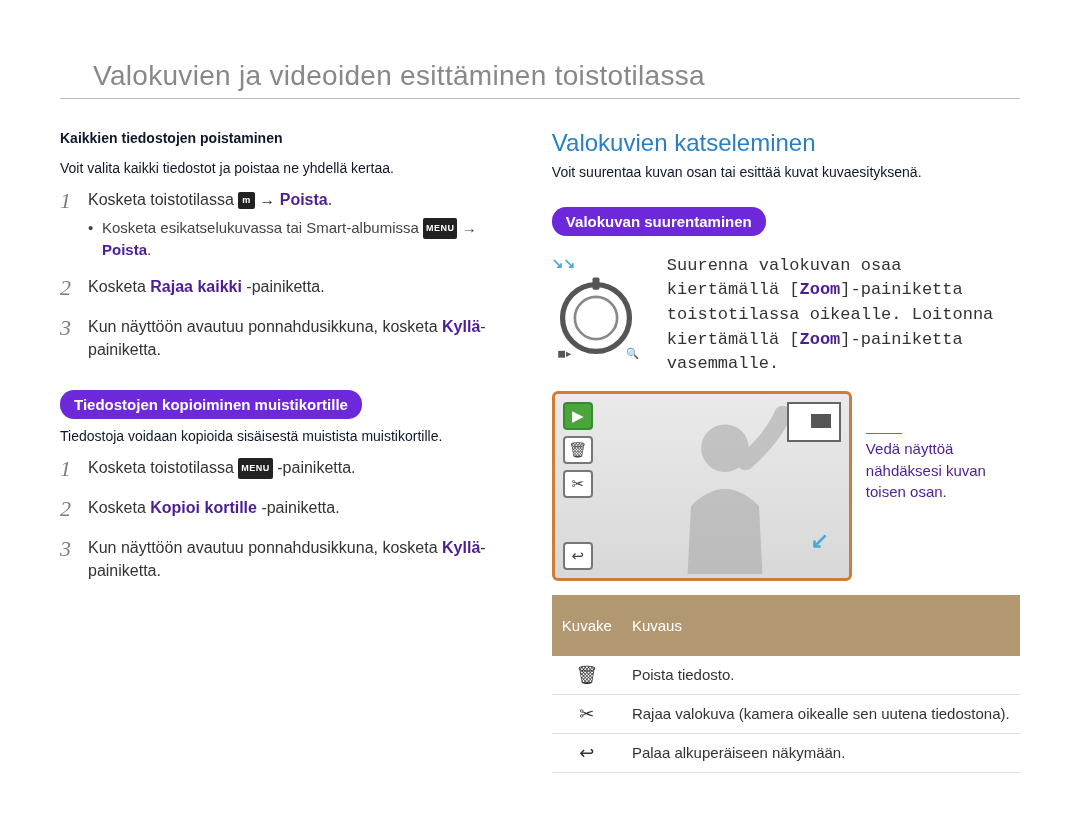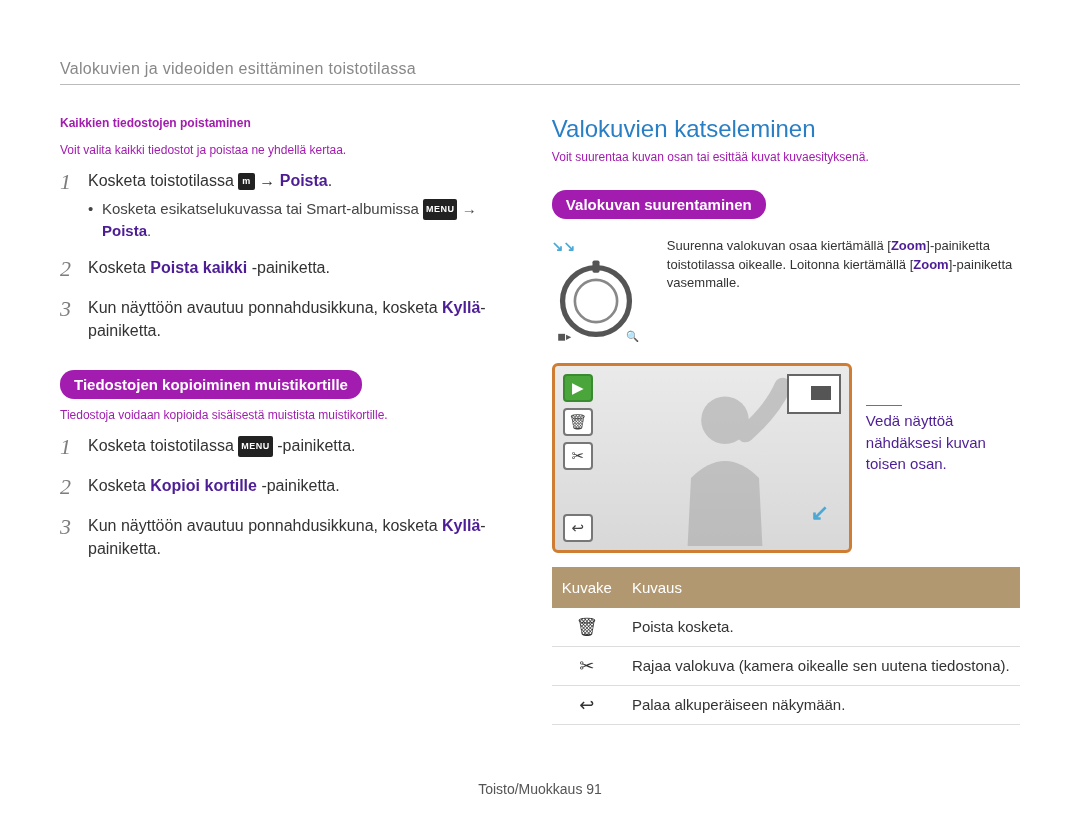--- a/index.html
+++ b/index.html
@@ -1,64 +1,64 @@
 <!DOCTYPE html>
 <html><head>
 <meta charset="utf-8">
 <style>
   * { box-sizing: border-box; margin: 0; padding: 0; }
   html, body { width: 1080px; height: 815px; background: #fff; font-family: Arial, Helvetica, sans-serif; color: #333; }
   .page { padding: 60px 60px 20px 60px; }
-  .section-header { font-size: 16px; color: #888; font-weight: 300; letter-spacing: .3px; }
+  .section-header { font-size: 28px; color: #888; font-weight: 300; letter-spacing: .3px; margin-left: 33px; }
   .rule { border: 0; border-top: 1px solid #bbb; margin: 6px 0 30px 0; }
   .cols { display: flex; gap: 46px; }
   .col { flex: 1; }
   .col-right { flex: 1.05; }
 
   .bold { font-weight: 700; color: #4c1d95; }
-  .para { font-size: 12px; color: #a21caf; line-height: 1.4; margin-bottom: 10px; }
+  .para { font-size: 14px; color: #0f172a; line-height: 1.4; margin-bottom: 10px; }
 
   .steps { list-style: none; counter-reset: none; }
   .step { display: flex; gap: 10px; margin-bottom: 14px; }
   .step-num { font-family: Georgia, 'Times New Roman', serif; font-style: italic; font-size: 22px; color: #7d7d7d; width: 18px; flex-shrink: 0; }
   .step-body { font-size: 16px; line-height: 1.45; color: #333; }
   .sub { margin: 6px 0 0 0; padding-left: 14px; position: relative; font-size: 15px; color: #444; }
   .sub::before { content: "•"; position: absolute; left: 0; top: 0; }
 
   .menu-badge, .m-badge { display: inline-block; background: #222; color: #fff; font-size: 9px; font-weight: 700; padding: 4px 3px; border-radius: 2px; vertical-align: 2px; letter-spacing: .5px; }
   .m-badge { padding: 2px 4px; }
 
-  .pill { display: inline-block; background: #a21caf; color: #fff; padding: 6px 14px; border-radius: 14px; font-size: 15px; font-weight: 700; margin: 14px 0 8px 0; }
+  .pill { display: inline-block; background: #6d28d9; color: #fff; padding: 6px 14px; border-radius: 14px; font-size: 15px; font-weight: 700; margin: 14px 0 8px 0; }
 
   .h2 { font-size: 24px; color: #2a7fc4; font-weight: 400; margin-bottom: 6px; }
 
   
   .zoom-fig { display: flex; gap: 10px; margin: 10px 0 14px 0; align-items: flex-start; }
   .zoom-dial-wrap { width: 105px; flex-shrink: 0; }
   .zoom-arrow { color: #4aa9d6; font-size: 14px; font-weight: 700; }
   .zoom-dial { width: 88px; height: 88px; margin-top: 2px; }
-  .zoom-desc { font-size: 13px; line-height: 1.45; color: #333; }
+  .zoom-desc { font-size: 17px; line-height: 1.45; color: #333; font-family: Liberation Mono, monospace; }
 
   
   .screen-row { display: flex; gap: 14px; align-items: flex-start; }
   .screen { width: 300px; height: 190px; border: 3px solid #cf7d32; border-radius: 6px; background: linear-gradient(#eaeaea, #d8d8d8); position: relative; overflow: hidden; }
   .silhouette { position: absolute; left: 58%; top: 52%; transform: translate(-50%,-50%); opacity: .6; }
   .icon-col { position: absolute; left: 8px; top: 8px; display: flex; flex-direction: column; gap: 6px; }
   .ibtn { width: 30px; height: 28px; border: 2px solid #777; border-radius: 4px; background: #fff; display: flex; align-items: center; justify-content: center; font-size: 15px; color: #444; }
   .ibtn.play { background: #4aa63b; border-color: #3a8a2f; color: #fff; }
   .ibtn.back { position: absolute; left: 8px; bottom: 8px; }
   .nav-box { position: absolute; right: 8px; top: 8px; width: 54px; height: 40px; border: 2px solid #666; background: #fff; }
   .nav-inner { position: absolute; left: 22px; top: 10px; width: 20px; height: 14px; background: #555; }
   .drag-arrow { position: absolute; right: 20px; bottom: 24px; color: #4aa9d6; font-size: 22px; font-weight: 700; }
   .caption-line { color: #4c1d95; font-size: 15px; line-height: 1.45; }
   .caption-rule { width: 36px; border-top: 1.5px solid #c25e0f; margin-top: 42px; margin-bottom: 4px; }
 
   
   table.icon-table { width: 100%; border-collapse: collapse; margin-top: 14px; font-size: 15px; }
-  table.icon-table th { background: #b29871; color: #fff; font-weight: 400; text-align: left; padding: 12px 10px; }
+  table.icon-table th { background: #b29871; color: #fff; font-weight: 400; text-align: left; padding: 22px 10px; }
   table.icon-table th:first-child { width: 66px; }
   table.icon-table td { padding: 8px 10px; border-bottom: 1px solid #ddd; vertical-align: middle; color: #333; }
   table.icon-table td.ic { text-align: center; font-size: 18px; }
 
   .footer { text-align: center; font-size: 14px; color: #555; margin-top: 56px; }
 </style>
 </head>
 <body>
 
 <div class="page">
@@ -83,21 +83,21 @@
               <span>Kosketa esikatselukuvassa tai Smart-albumissa </span>
               <span class="menu-badge">MENU</span>
               <span> → </span>
               <span class="bold">Poista</span><span>.</span>
             </div>
           </div>
         </li>
         <li class="step">
           <span class="step-num">2</span>
           <div class="step-body">
-            <span>Kosketa </span><span class="bold">Poista kaikki</span><span> -painiketta.</span>
+            <span>Kosketa </span><span class="bold">Rajaa kaikki</span><span> -painiketta.</span>
           </div>
         </li>
         <li class="step">
           <span class="step-num">3</span>
           <div class="step-body">
             <span>Kun näyttöön avautuu ponnahdusikkuna, kosketa </span><span class="bold">Kyllä</span><span>-painiketta.</span>
           </div>
         </li>
       </ol>
 
@@ -179,21 +179,21 @@
       <table class="icon-table">
         <thead>
           <tr>
             <th>Kuvake</th>
             <th>Kuvaus</th>
           </tr>
         </thead>
         <tbody>
           <tr>
             <td class="ic">🗑</td>
-            <td>Poista kosketa.</td>
+            <td>Poista tiedosto.</td>
           </tr>
           <tr>
             <td class="ic">✂</td>
             <td>Rajaa valokuva (kamera oikealle sen uutena tiedostona).</td>
           </tr>
           <tr>
             <td class="ic">↩</td>
             <td>Palaa alkuperäiseen näkymään.</td>
           </tr>
         </tbody>

